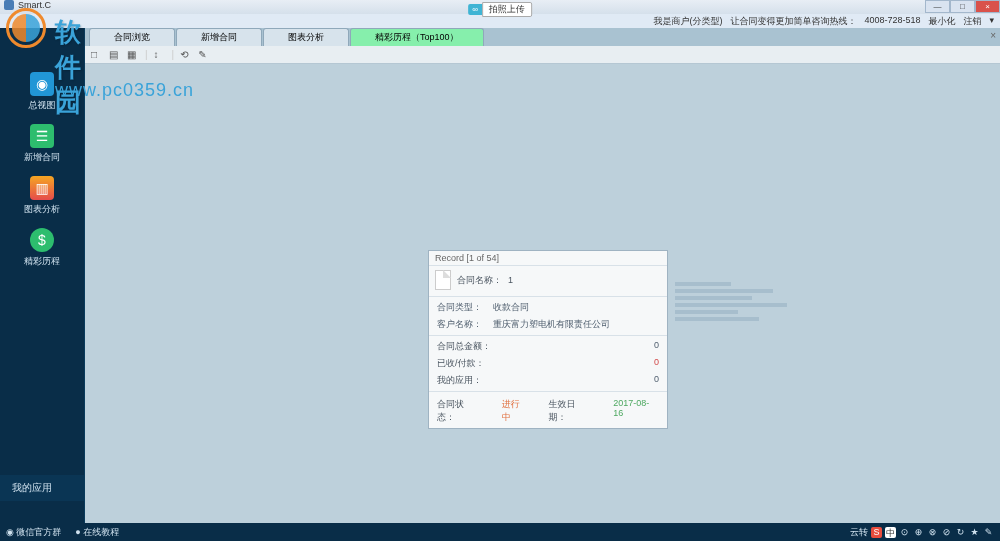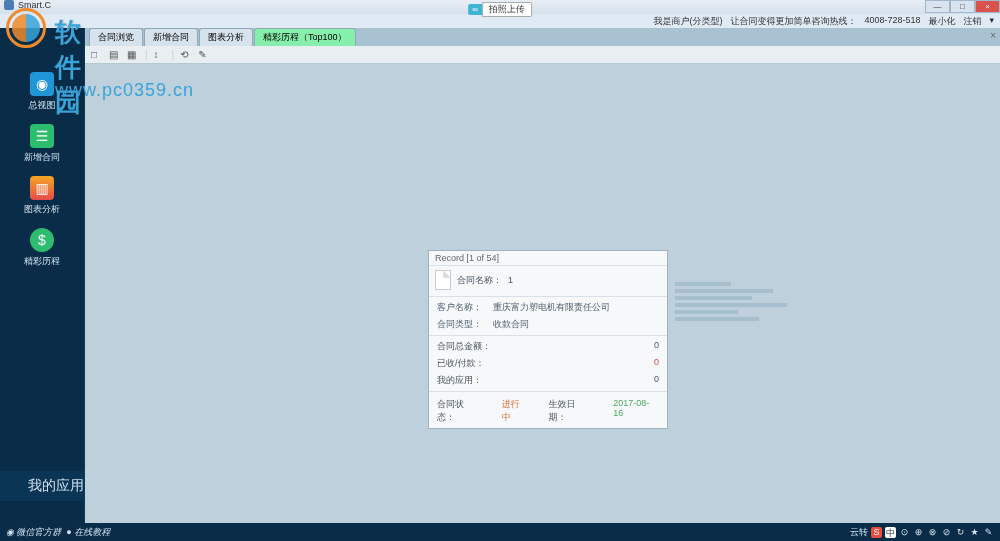--- a/index.html
+++ b/index.html
@@ -30,26 +30,26 @@
     
     
     .sidebar { position: absolute; left: 0; top: 28px; width: 85px; height: 495px; background: #092d48; border-right: 1px solid #0a3a5a; }
     .sidebar-item { display: flex; flex-direction: column; align-items: center; padding: 8px 0 4px; cursor: pointer; }
     .sidebar-icon { width: 24px; height: 24px; border-radius: 4px; margin-bottom: 3px; display: flex; align-items: center; justify-content: center; font-size: 14px; color: #fff; }
     .si-blue { background: #2196d6; }
     .si-green { background: #2dbd6e; }
     .si-orange { background: linear-gradient(#f5a623, #e54c4c); }
     .si-dollar { background: #2dbd6e; border-radius: 50%; }
     .sidebar-label { font-size: 9px; color: #cfe1ee; }
-    .sidebar-bottom { position: absolute; bottom: 22px; left: 0; right: 0; text-align: right; font-size: 14px; color: #cfe1ee; padding: 6px 0; background: #0a3554; }
+    .sidebar-bottom { position: absolute; bottom: 22px; left: 0; right: 0; text-align: left; font-size: 10px; color: #cfe1ee; padding: 6px 12px; background: #0a3554; }
     
     
     .main { position: absolute; left: 85px; top: 28px; right: 0; height: 495px; background: #bdd0db; }
     .tabs { height: 18px; background: #a9c2d1; display: flex; align-items: flex-end; padding-left: 4px; font-size: 9px; }
-    .tab { padding: 2px 8px; background: #d7e3ec; border: 1px solid #8fa8ba; border-bottom: none; margin-right: 1px; cursor: pointer; border-radius: 3px 3px 0 0; }
+    .tab { padding: 2px 24px; background: #d7e3ec; border: 1px solid #8fa8ba; border-bottom: none; margin-right: 1px; cursor: pointer; border-radius: 3px 3px 0 0; }
     .tab.active { background: #86efac; }
     .tab-close-all { position: absolute; right: 4px; top: 2px; font-size: 10px; color: #666; cursor: pointer; }
     
     .toolbar { height: 18px; background: #e8eef2; border-bottom: 1px solid #b5c7d3; display: flex; align-items: center; padding: 0 6px; gap: 6px; font-size: 10px; color: #555; }
     .tb-icon { width: 12px; height: 12px; display: inline-block; }
     
     .canvas { position: relative; height: 512px; overflow: auto; background: #bdd0db; }
     
     
     .record-panel { position: absolute; left: 343px; top: 186px; width: 240px; background: #f6f8f9; border: 1px solid #9fb3c2; font-size: 9px; color: #4a5560; }
@@ -71,21 +71,21 @@
     .ghost { position: absolute; left: 590px; top: 218px; width: 140px; height: 60px; opacity: 0.25; }
     .ghost-line { height: 4px; background: #6a8aa5; margin-bottom: 3px; }
     
     
     .hscroll { position: absolute; left: 0; right: 0; bottom: 0; height: 12px; background: #e4ebef; display: flex; align-items: center; }
     .hscroll-btn { width: 12px; height: 12px; background: #cfd9e0; border: 1px solid #b0bcc5; font-size: 7px; display: flex; align-items: center; justify-content: center; }
     .hscroll-thumb { width: 18px; height: 10px; background: #cfd9e0; border: 1px solid #b0bcc5; border-radius: 2px; margin-left: 2px; }
     
     
     .taskbar { position: absolute; left: 0; right: 0; bottom: 0; height: 18px; background: #092d48; display: flex; align-items: center; justify-content: space-between; padding: 0 6px; font-size: 9px; color: #cfe1ee; }
-    .taskbar-left { display: flex; gap: 5px; align-items: center; font-style: italic; }
+    .taskbar-left { display: flex; gap: 14px; align-items: center; }
     .taskbar-right { display: flex; gap: 3px; align-items: center; }
     .tray-icon { width: 11px; height: 11px; display: inline-block; font-size: 9px; text-align: center; }
   </style>
 </head>
 <body>
 
 <div class="titlebar">
   <span class="app-icon"></span>
   <span>Smart.C</span>
   <div class="upload-badge">
@@ -166,26 +166,26 @@
   <div class="canvas">
     <div class="record-panel">
       <div class="record-header">Record [1 of 54]</div>
       <div class="record-title-row">
         <div class="record-file-icon"></div>
         <span>合同名称：</span>
         <span>1</span>
       </div>
       <div class="record-divider"></div>
       <div class="record-row">
+        <span class="record-label">合同类型：</span>
+        <span class="record-value">收款合同</span>
+      </div>
+      <div class="record-row">
         <span class="record-label">客户名称：</span>
         <span class="record-value">重庆富力塑电机有限责任公司</span>
-      </div>
-      <div class="record-row">
-        <span class="record-label">合同类型：</span>
-        <span class="record-value">收款合同</span>
       </div>
       <div class="record-divider"></div>
       <div class="record-amount-row">
         <span>合同总金额：</span>
         <span class="record-amount-val">0</span>
       </div>
       <div class="record-amount-row">
         <span>已收/付款：</span>
         <span class="record-amount-val" style="color:#d24a4a">0</span>
       </div>

